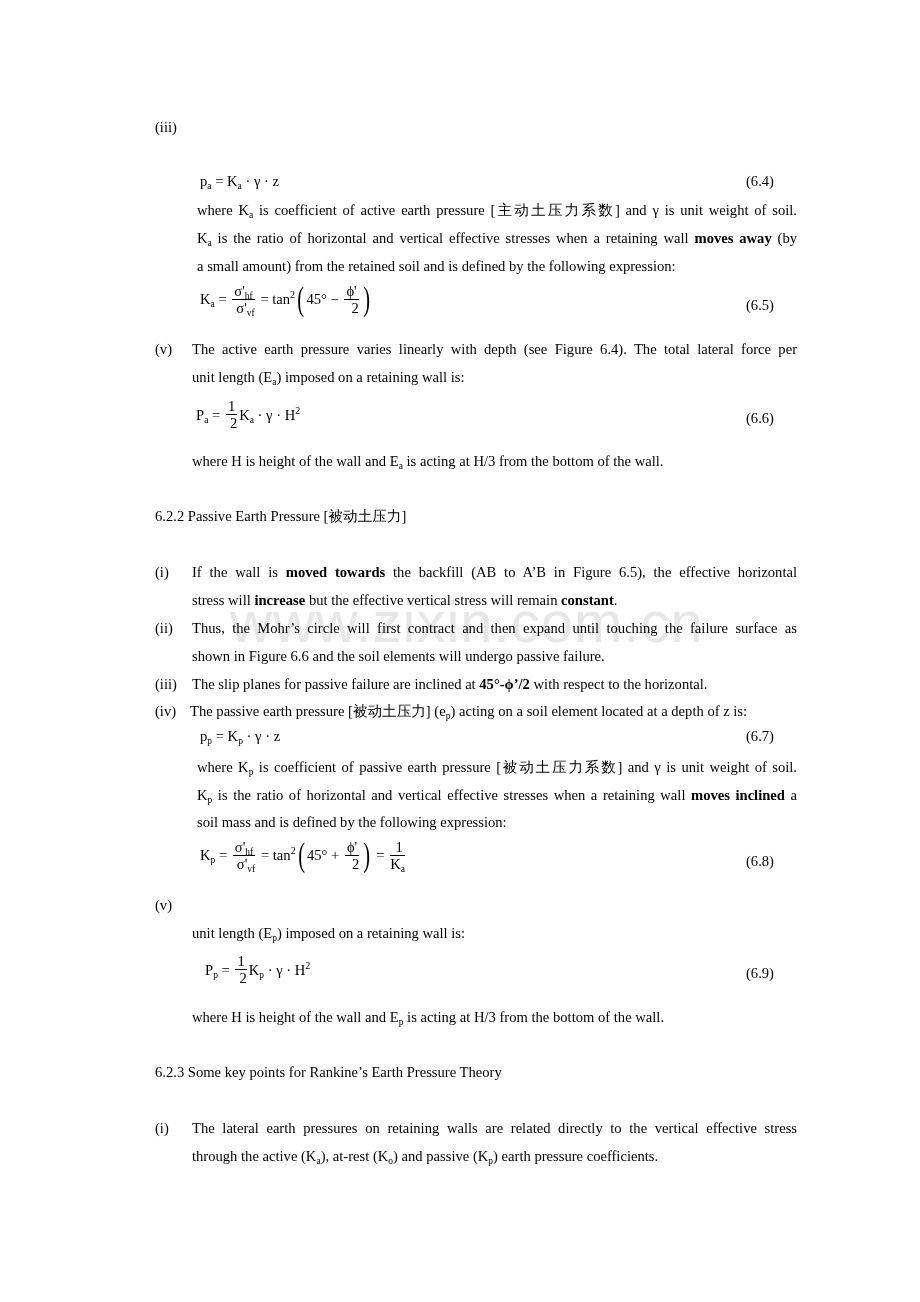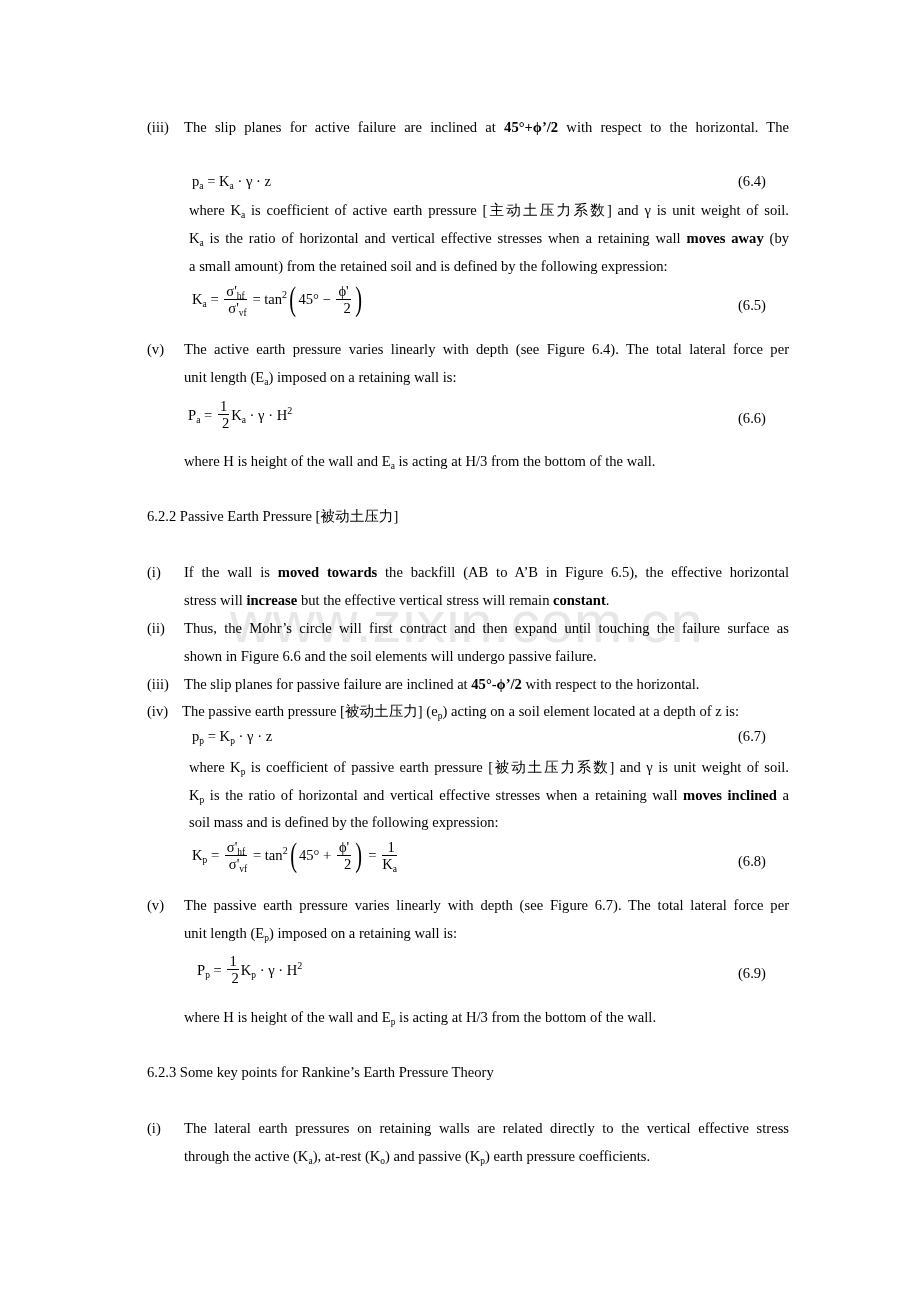--- a/index.html
+++ b/index.html
@@ -17,32 +17,31 @@
   .eqnum { position:absolute; left:730px; line-height:18px; }
   .formula { position:absolute; font-family:"Liberation Serif", serif; font-size:14.6px; line-height:18px; }
   .frac { display:inline-block; vertical-align:middle; text-align:right; margin:0 2px; }
   .frac .top { display:block; border-bottom:1px solid #000; padding:0 2px; line-height:16px; }
   .frac .bot { display:block; line-height:16px; }
   .paren { display:inline-block; vertical-align:middle; font-size:34px; line-height:34px; transform:scaleX(0.6); font-weight:100; }
   .watermark {
     position:absolute; left:230px; top:588px; font-family:"Liberation Sans", sans-serif;
     font-size:58px; color:#e7e7e7; letter-spacing:1px; z-index:0; pointer-events:none;
   }
-  .content { position:absolute; left:8px; top:0; width:848px; height:1302px; z-index:1; }
+  .content { position:absolute; left:16px; top:0; width:848px; height:1302px; z-index:1; }
   .heading { position:absolute; left:139px; line-height:18px; }
 </style>
 </head>
 <body>
 
 <div class="watermark">www.zixin.com.cn</div>
 
 <div class="content">
 
   <span class="num" style="top:118px;">(iii)</span>
-  <div class="just" style="left:176px; top:118px; width:605px;"><span>The slip planes for active failure are inclined at </span><b>45°+ϕ’/2</b><span> with respect to the horizontal. The</span></div>
 
   <div class="formula" style="left:184px; top:172px;"><span>p</span><sub>a</sub><span> = K</span><sub>a</sub><span> · γ · z</span></div>
   <span class="eqnum" style="top:172px;">(6.4)</span>
 
   <div class="just" style="left:181px; top:201px; width:600px;"><span>where K</span><sub>a</sub><span> is coefficient of active earth pressure [主动土压力系数] and γ is unit weight of soil.</span></div>
   <div class="just" style="left:181px; top:229px; width:600px;"><span>K</span><sub>a</sub><span> is the ratio of horizontal and vertical effective stresses when a retaining wall </span><b>moves away</b><span> (by</span></div>
   <div class="line" style="left:181px; top:257px;">a small amount) from the retained soil and is defined by the following expression:</div>
 
   <div class="formula" style="left:184px; top:282px;">
     <span style="vertical-align:middle;"><span>K</span><sub>a</sub> =</span>
@@ -91,21 +90,20 @@
     <span style="vertical-align:middle;"><span>K</span><sub>p</sub> =</span>
     <span class="frac"><span class="top"><span>σ'</span><sub>hf</sub></span><span class="bot"><span>σ'</span><sub>vf</sub></span></span>
     <span style="vertical-align:middle;"><span>= tan</span><sup>2</sup></span><span class="paren">(</span><span style="vertical-align:middle;">45° +</span>
     <span class="frac"><span class="top">ϕ'</span><span class="bot">2</span></span><span class="paren">)</span>
     <span style="vertical-align:middle;">=</span>
     <span class="frac"><span class="top">1</span><span class="bot"><span>K</span><sub>a</sub></span></span>
   </div>
   <span class="eqnum" style="top:852px;">(6.8)</span>
 
   <span class="num" style="top:896px;">(v)</span>
-  <div class="just" style="left:176px; top:896px; width:605px;">The passive earth pressure varies linearly with depth (see Figure 6.7). The total lateral force per</div>
   <div class="line" style="left:176px; top:924px;"><span>unit length (E</span><sub>p</sub><span>) imposed on a retaining wall is:</span></div>
 
   <div class="formula" style="left:180px; top:953px;margin-left:9px;">
     <span style="vertical-align:middle;"><span>P</span><sub>p</sub> =</span>
     <span class="frac"><span class="top">1</span><span class="bot">2</span></span><span style="vertical-align:middle;"><span>K</span><sub>p</sub><span> · γ · H</span><sup>2</sup></span>
   </div>
   <span class="eqnum" style="top:964px;">(6.9)</span>
 
   <div class="line" style="left:176px; top:1008px;"><span>where H is height of the wall and E</span><sub>p</sub><span> is acting at H/3 from the bottom of the wall.</span></div>
 

